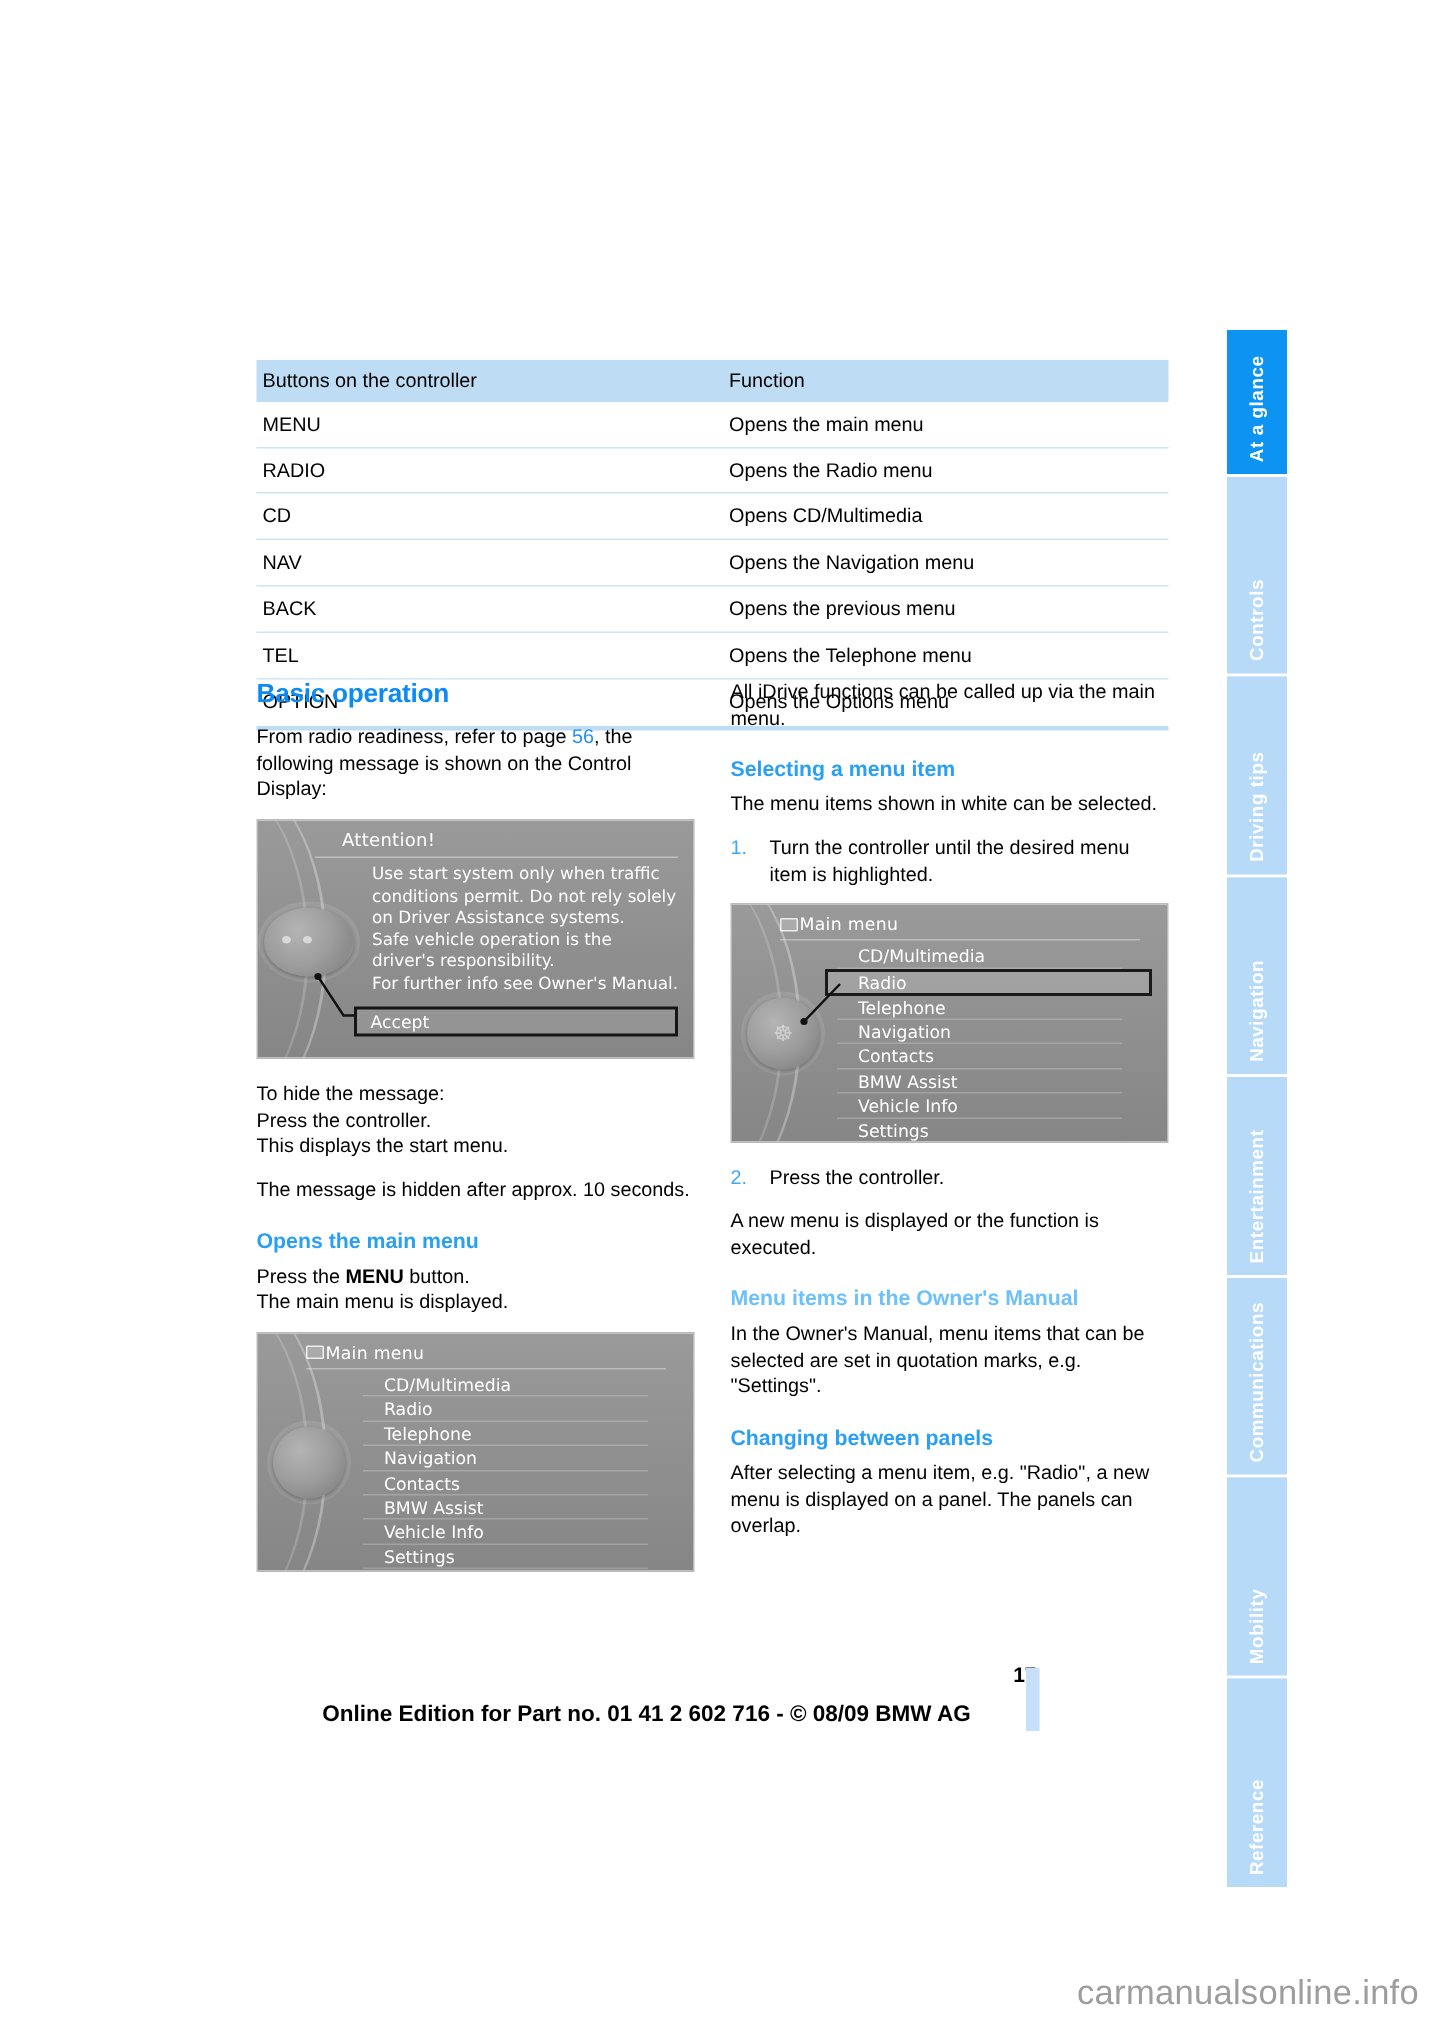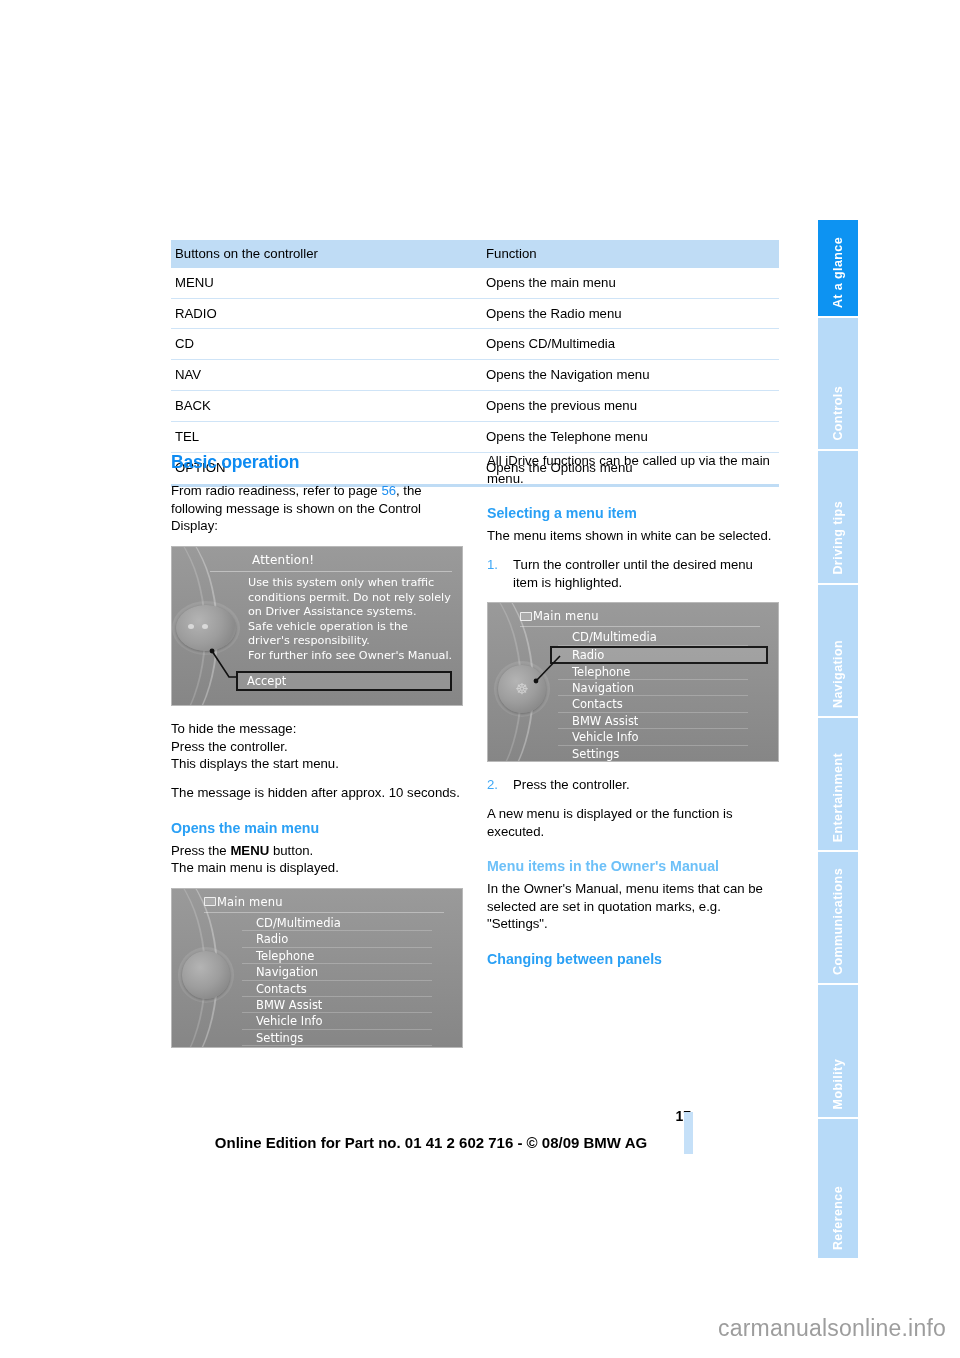--- a/index.html
+++ b/index.html
@@ -233,21 +233,20 @@
     width: calc(100% + 28px);
   }
 
   
   .idrive .attn-title {
     position: absolute;
     left: 56px; top: 6px;
     color: #ffffff;
     font-size: 12px;
     letter-spacing: 0.2px;
-    margin-left: 24px;
   }
   .idrive .attn-rule {
     position: absolute;
     left: 38px; right: 10px; top: 24px;
     height: 1px; background: rgba(255,255,255,0.4);
   }
   .idrive .attn-body {
     position: absolute;
     left: 76px; right: 8px; top: 29px;
     color: #ffffff;
@@ -399,21 +398,21 @@
         <div class="swoosh-c"></div>
         <div class="knob wide">
           <div class="knob-dots">
               <i></i>
               <i></i>
             </div>
         </div>
         <div class="attn-title">Attention!</div>
         <div class="attn-rule"></div>
         <div class="attn-body" id="attn-body">
-            <div>Use this system only when traffic</div>
+            <div>Use start system only when traffic</div>
             <div>conditions permit. Do not rely solely</div>
             <div>on Driver Assistance systems.</div>
             <div>Safe vehicle operation is the</div>
             <div>driver's responsibility.</div>
             <div>For further info see Owner's Manual.</div>
           </div>
         <div class="accept-box">Accept</div>
         <svg class="callout" viewBox="0 0 292 160">
           <polyline points="40,104 57,130 64,130" fill="none" stroke="#111" stroke-width="1.6"></polyline>
           <circle cx="40" cy="104" r="2.4" fill="#111"></circle>
@@ -495,20 +494,21 @@
 
       <ol class="steps">
         <li><span class="num">2.</span><span>Press the controller.</span></li>
       </ol>
       <p class="body">A new menu is displayed or the function is executed.</p>
 
       <h3 class="sub pale">Menu items in the Owner's Manual</h3>
       <p class="body">In the Owner's Manual, menu items that can be selected are set in quotation marks, e.g. "Settings".</p>
 
       <h3 class="sub">Changing between panels</h3>
+      <p class="body">After selecting a menu item, e.g. "Radio", a new menu is displayed on a panel. The panels can overlap.</p>
 
     </div>
   </div>
 
   <div id="footer">
     <div id="page-number">17</div>
     <div id="edition-line">Online Edition for Part no. 01 41 2 602 716 - © 08/09 BMW AG</div>
   </div>
   <div id="page-marker"></div>
 

